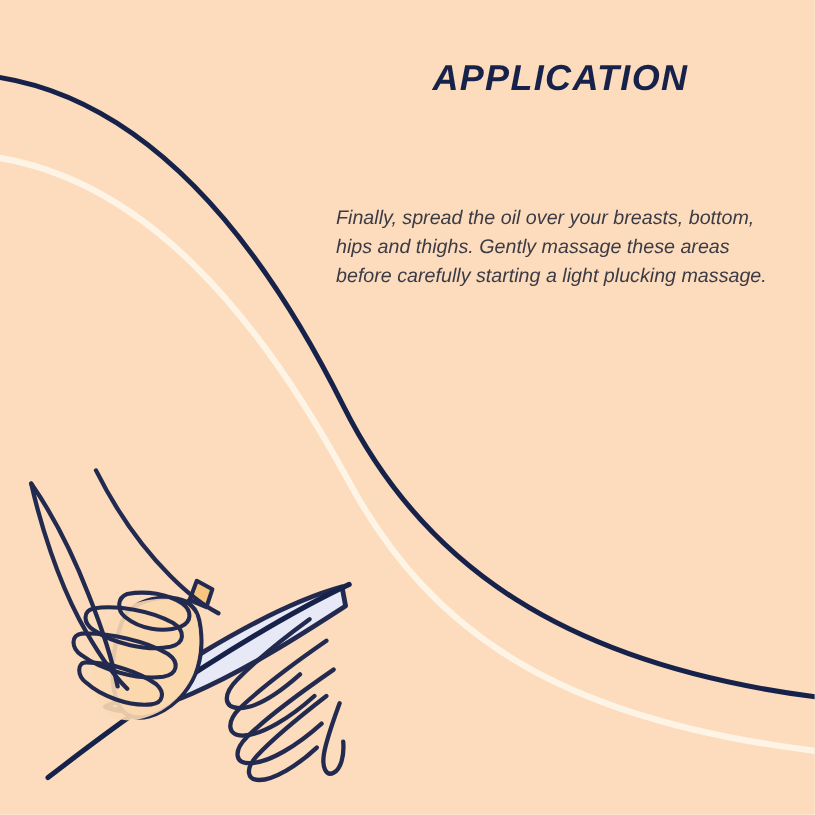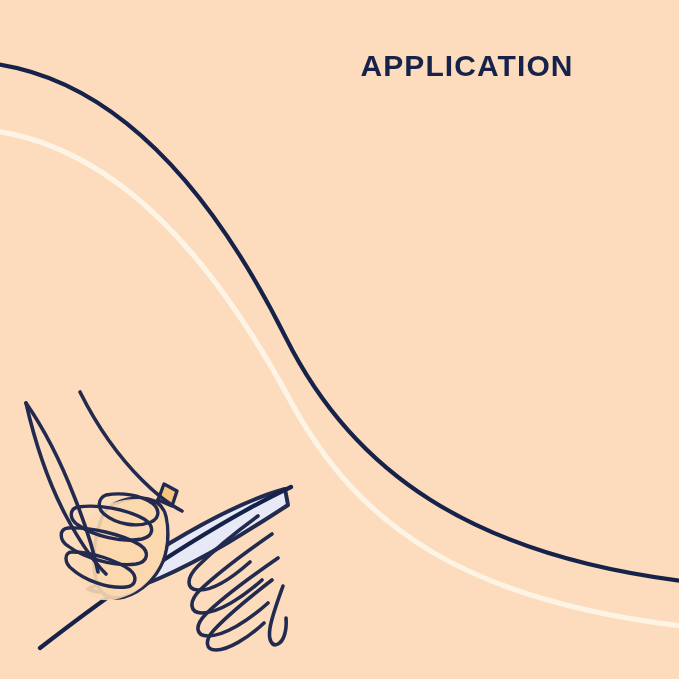--- a/index.html
+++ b/index.html
@@ -22,20 +22,21 @@
     height: 679px;
     display: block;
   }
   #copy {
     position: absolute;
     left: 0;
     top: 0;
     width: 545px;
     height: 300px;
     pointer-events: none;
+    font-style: italic;
   }
   .title {
     position: absolute;
     left: 280px;
     top: 49px;
     width: 374px;
     text-align: center;
     font-size: 30px;
     font-weight: 700;
     letter-spacing: 1.1px;
@@ -128,15 +129,16 @@
       <path d="M 272 580 C 250 597 226 617 214 630 C 204 641 206 650 216 650
                C 228 650 248 638 264 623" fill="none" stroke="#232a50" stroke-width="3.6" stroke-linecap="round"></path>
       <path d="M 283 586 C 278 600 272 616 270 628 C 268 640 272 647 278 644
                C 284 641 287 630 286 618" fill="none" stroke="#232a50" stroke-width="3.6" stroke-linecap="round"></path>
 
     </g>
   </svg>
 
   <div id="copy">
     <h1 class="title">APPLICATION</h1>
+    <p class="body-copy">Finally, spread the oil over your breasts, bottom, hips and thighs. Gently massage these areas before carefully starting a light plucking massage.</p>
   </div>
 
 </div>
 
 </body></html>

